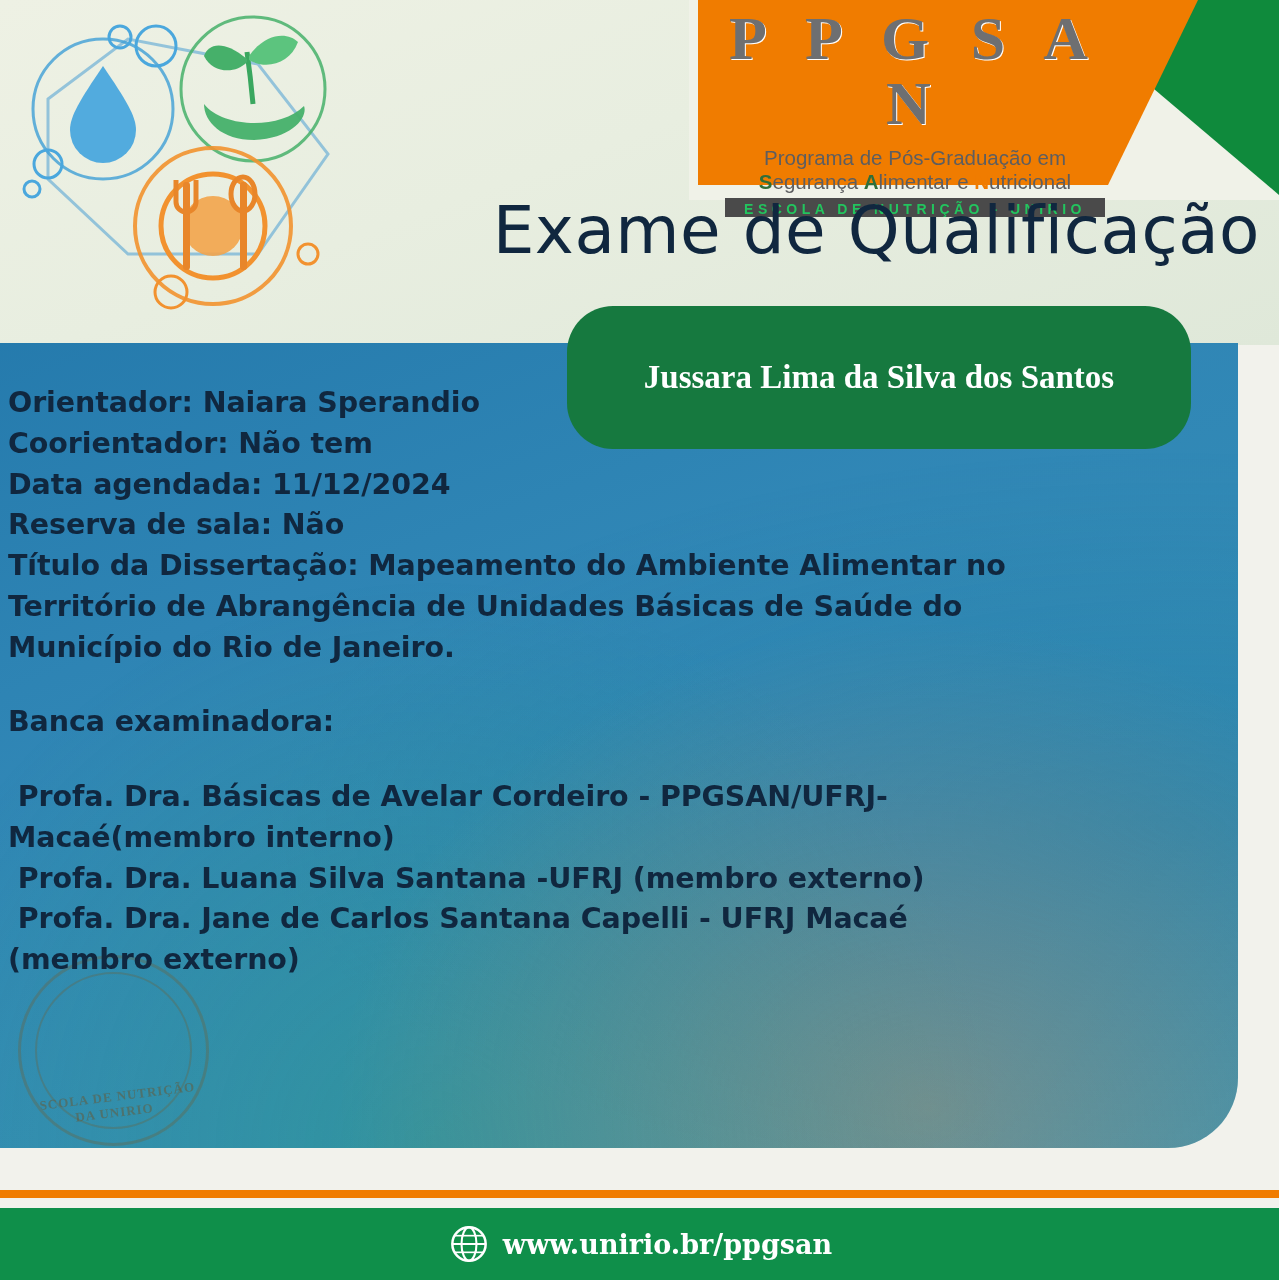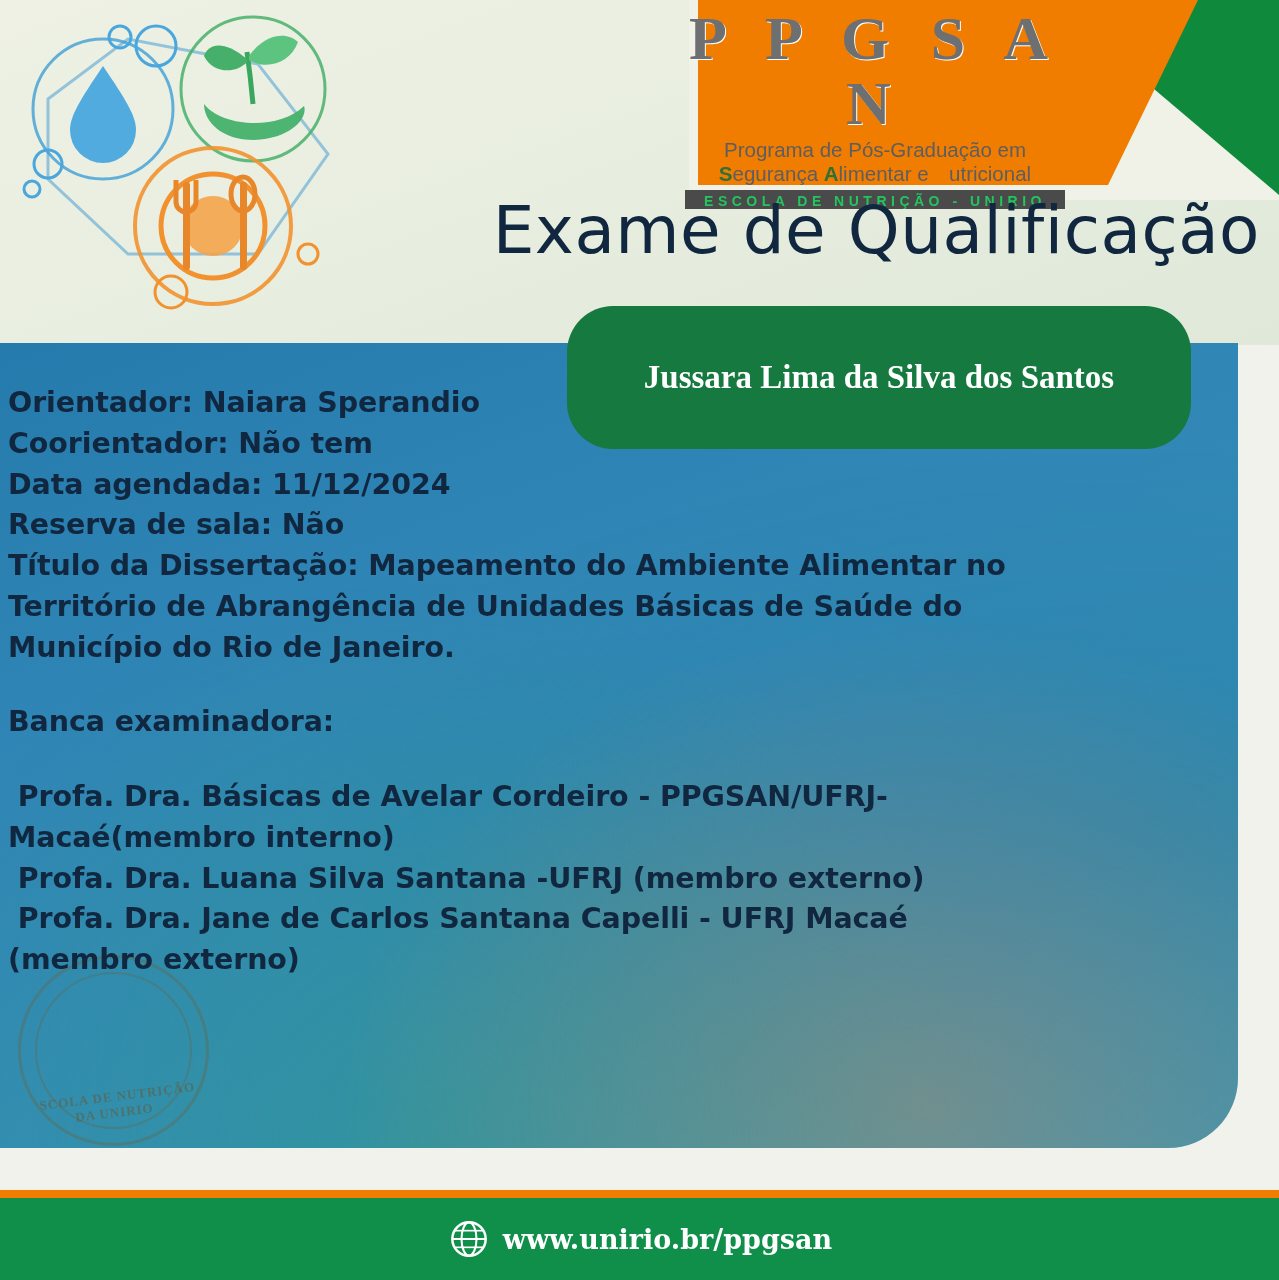--- a/index.html
+++ b/index.html
@@ -50,42 +50,42 @@
   .logo-plate {
     position: absolute;
     left: 698px; top: 0;
     width: 500px;
     height: 185px;
     background: #f07c00;
     clip-path: polygon(0 0, 100% 0, 82% 100%, 0 100%);
   }
   .logo-inner {
     position: absolute;
-    left: 660px; top: 0;
+    left: 700px; top: 0;
     width: 430px;
     height: 185px;
     text-align: center;
     padding-top: 6px;
     box-sizing: border-box;
   }
   .logo-title {
     font-family: "Liberation Serif", serif;
     font-size: 62px;
     font-weight: bold;
     letter-spacing: 13px;
     color: #6e6f71;
     line-height: 1.05;
     text-shadow: 1px 1px 0 #fff;
   }
   .logo-sub1 {
     font-family: "Liberation Sans", sans-serif;
     font-size: 20.5px;
     color: #5d5e60;
     line-height: 1.15;
-    margin-top: 2px;
+    margin-top: 10px;
     font-weight: 500;
   }
   .logo-sub2 {
     font-family: "Liberation Sans", sans-serif;
     font-size: 20.5px;
     color: #5d5e60;
     line-height: 1.15;
     font-weight: 500;
   }
   .logo-sub2 .hl-s { color: #2f6f3a; font-weight: 700; }
@@ -222,21 +222,21 @@
   .info .gap { height: 34px; }
   .info .blk { margin: 0; }
   .banca-head { margin-top: 0; }
 
   
   .footer {
     position: absolute;
     left: 0;
     bottom: 0;
     width: 1279px;
-    height: 82px;
+    height: 72px;
     background: #0f8f4a;
     display: flex;
     align-items: center;
     justify-content: center;
     gap: 14px;
     color: #ffffff;
   }
   .footer-item {
     display: flex;
     align-items: center;

